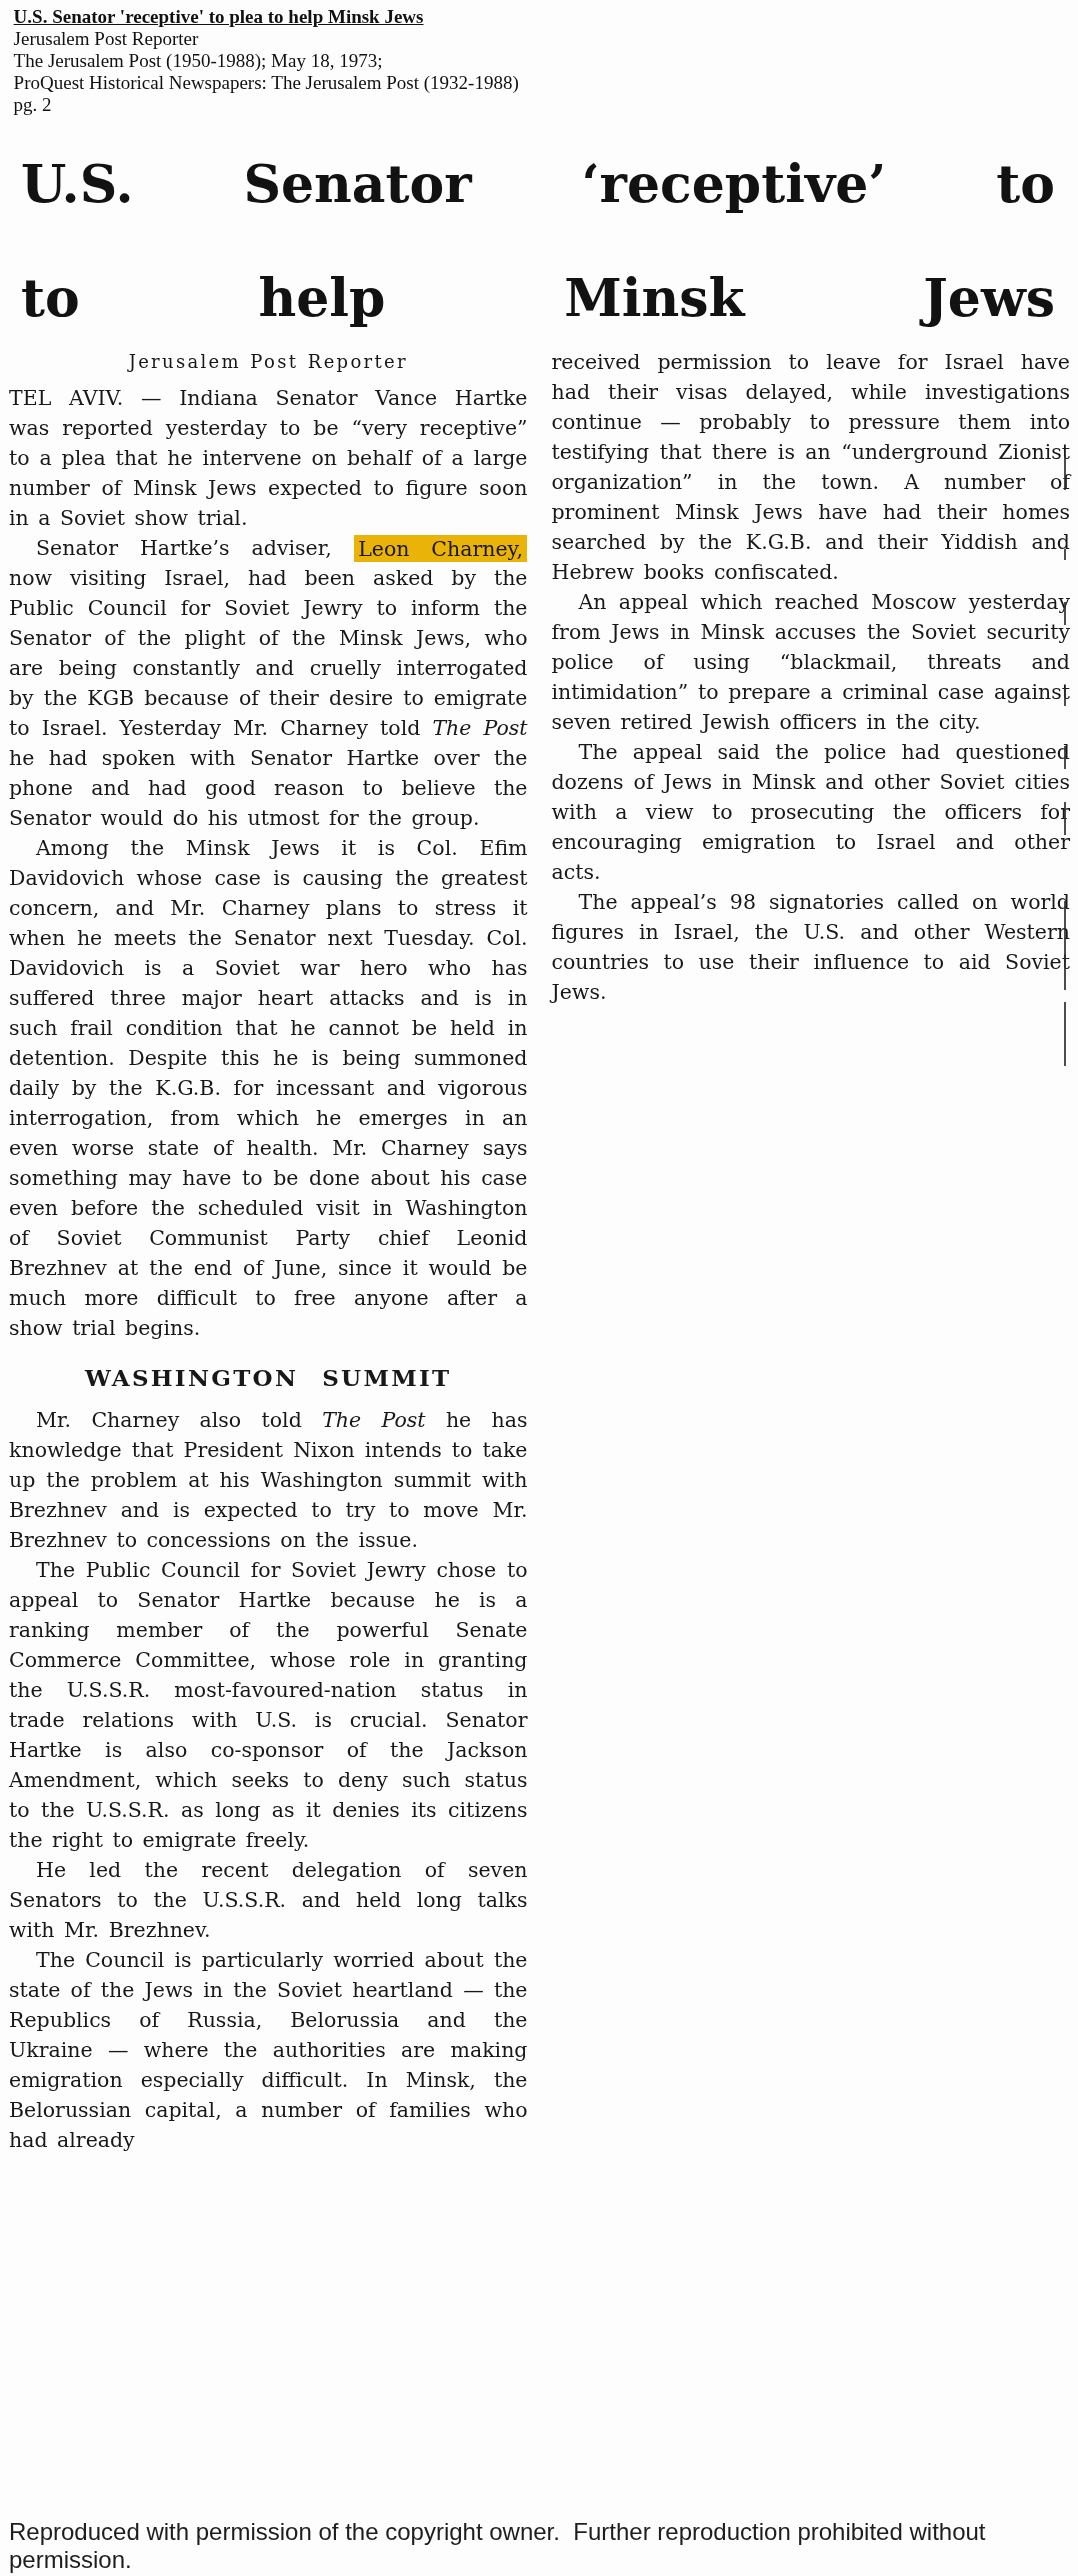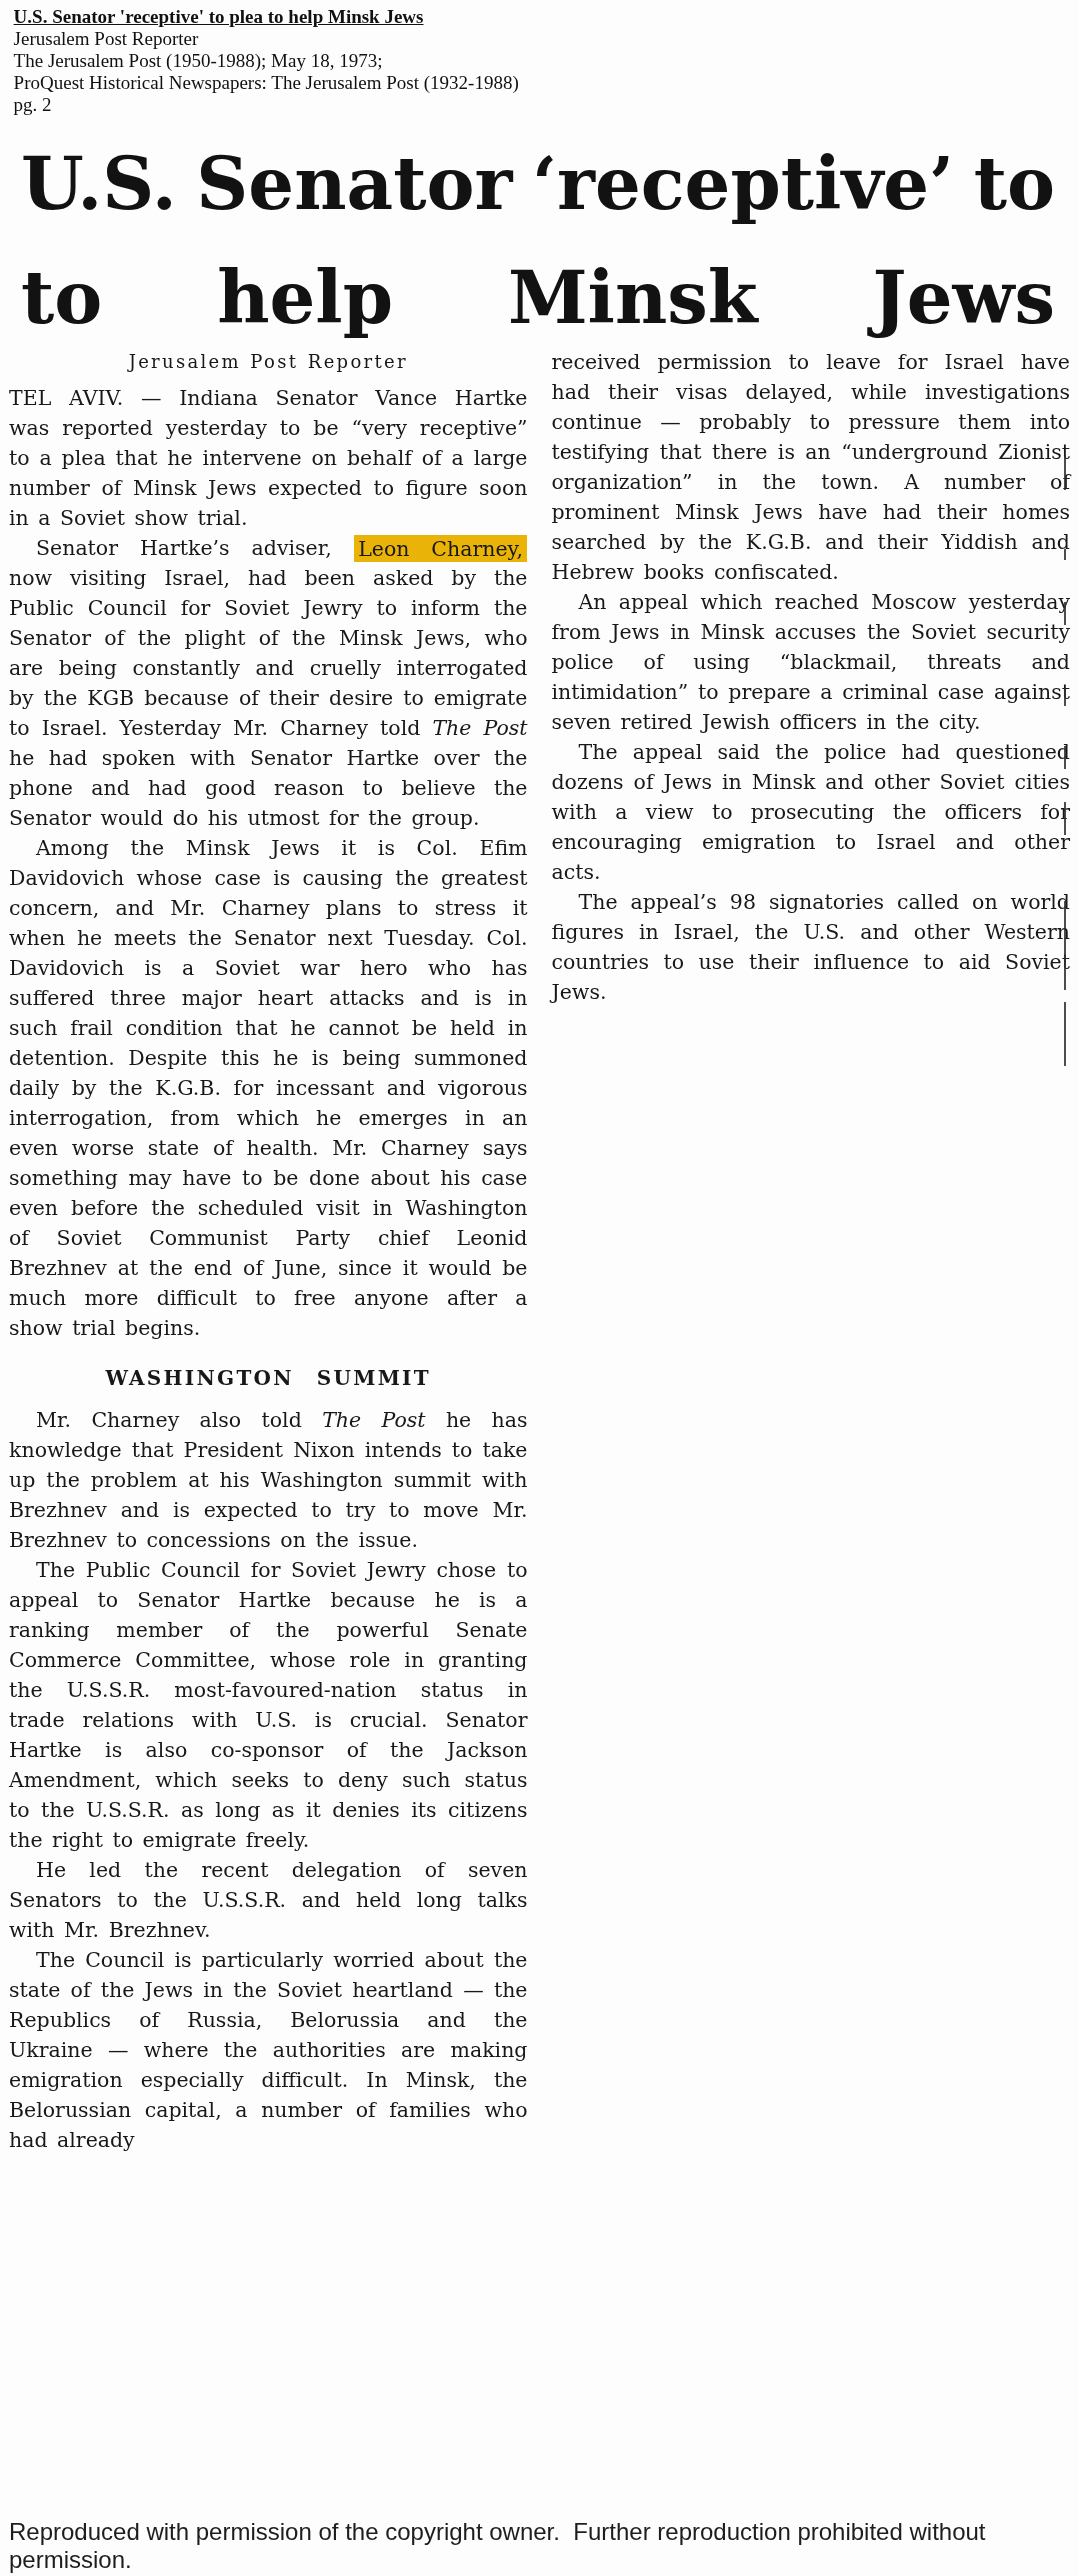--- a/index.html
+++ b/index.html
@@ -24,21 +24,21 @@
   }
   .meta .t{font-weight:bold;text-decoration:underline;}
   .meta .ital{}
 
   
   .headline{
     position:absolute;
     left:21px; right:24px; top:127px;
     font-family:"DejaVu Serif", serif;
     font-weight:bold;
-    font-size:72px;
+    font-size:52px;
     color:#121212;
   }
   .headline .hl-line{
     display:flex;
     justify-content:space-between;
     line-height:114px;
     white-space:nowrap;
   }
 
   
@@ -65,21 +65,21 @@
     text-indent:0;
     font-size:18px;
     letter-spacing:2.3px;
     word-spacing:1.5px;
     margin-bottom:6px;
   }
   .col .subhead{
     text-align:center;
     text-indent:0;
     font-weight:bold;
-    font-size:20px;
+    font-size:23px;
     letter-spacing:2.3px;
     word-spacing:13.6px;
     margin:20px 0 12px 0;
   }
   .seg-italic{font-style:italic;}
   .seg-highlight{
     background:#eab308;
     padding:1.5px 4.5px;
     box-decoration-break:clone;
     -webkit-box-decoration-break:clone;

